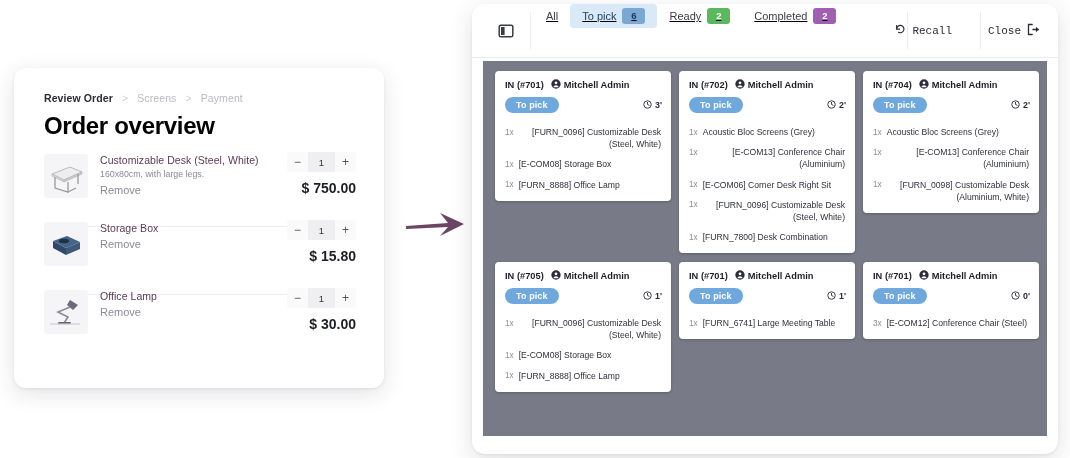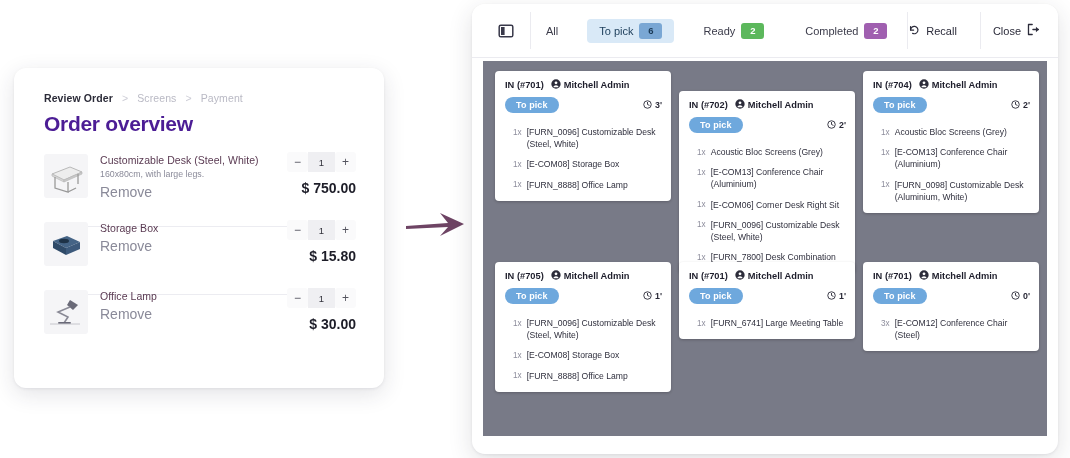--- a/index.html
+++ b/index.html
@@ -18,21 +18,21 @@
   }
   #breadcrumb{
     position:absolute;left:30px;top:24px;
     font-size:10.5px;letter-spacing:.1px;white-space:nowrap;
   }
   #breadcrumb .crumb-active{color:#2b2b38;font-weight:700;}
   #breadcrumb .crumb{color:#b9b9c4;font-weight:400;}
   #breadcrumb .crumb-sep{color:#cdcdd6;margin:0 6px;font-weight:400;}
   #order-title{
     position:absolute;left:30px;top:44px;
-    font-size:21px;font-weight:700;color:#4c1d95;letter-spacing:-.3px;
+    font-size:24px;font-weight:700;color:#000000;letter-spacing:-.3px;
   }
   .line{
     position:absolute;left:30px;width:310px;height:1px;background:#ececf1;
   }
   .prod-row{position:absolute;left:30px;width:312px;height:56px;}
   .thumb{
     position:absolute;left:0;top:0;width:44px;height:44px;
     background:#f5f5f7;border-radius:3px;overflow:hidden;
   }
   .thumb svg{display:block;}
@@ -40,21 +40,21 @@
     position:absolute;left:56px;top:0;
     font-size:10.5px;font-weight:400;color:#5a3a52;letter-spacing:.05px;
     white-space:nowrap;
   }
   .pdesc{
     position:absolute;left:56px;top:15px;
     font-size:8.8px;color:#8a8a99;font-weight:400;white-space:nowrap;
   }
   .premove{
     position:absolute;left:56px;
-    font-size:14px;color:#8a8a99;font-weight:400;white-space:nowrap;
+    font-size:11px;color:#8a8a99;font-weight:400;white-space:nowrap;
   }
   .qtybox{
     position:absolute;right:0;top:-2px;
     display:flex;align-items:center;height:20px;
   }
   .qbtn{
     width:21px;height:20px;display:flex;align-items:center;justify-content:center;
     font-size:12px;color:#55555f;background:#fafafb;
     border-radius:3px;user-select:none;
   }
@@ -79,40 +79,40 @@
     background:#ffffff;border-radius:13px 13px 0 0;
     border-bottom:1px solid #ebebf0;
   }
   #sidebar-toggle{
     position:absolute;left:23px;top:16px;width:22px;height:22px;
     display:flex;align-items:center;justify-content:center;
   }
   .hdr-div{position:absolute;top:8px;width:1px;height:37px;background:#ebebf0;}
   #tabs{
     position:absolute;left:62px;top:0;height:53px;
-    display:flex;align-items:center;gap:17px;
+    display:flex;align-items:flex-start;gap:0;text-decoration:underline;
   }
   .tab{
     display:flex;align-items:center;gap:6px;
     height:24px;padding:0 12px;border-radius:4px;
     font-size:11px;color:#3b3b4a;font-weight:400;white-space:nowrap;
   }
   .tab.active{background:#d9e9f7;color:#1c3d5a;}
   .badge{
     display:inline-flex;align-items:center;justify-content:center;
     min-width:15px;height:16px;padding:0 4px;border-radius:3px;
     font-size:9.5px;font-weight:700;color:#fff;line-height:1;
   }
   #hdr-right{
     position:absolute;right:0;top:0;height:53px;display:flex;align-items:center;
   }
   .hdr-btn{
     display:flex;align-items:center;gap:6px;
     font-size:11px;color:#2b2b3a;font-weight:400;white-space:nowrap;
-    padding:0 18px;height:53px;
+    padding:0 18px;height:53px;font-family:Liberation Mono, monospace;
   }
   #board{
     position:absolute;left:11px;top:57px;width:564px;height:375px;
     background:#787a87;
   }
   .card{
     position:absolute;background:#ffffff;border-radius:4px;
     box-shadow:0 1px 3px rgba(0,0,0,.22);
     overflow:hidden;
   }
@@ -127,21 +127,21 @@
     padding:0 9px 7px 10px;
   }
   .pill{
     background:#6ea8dd;color:#ffffff;border-radius:10px;
     padding:3px 11px;font-size:9px;font-weight:700;letter-spacing:.1px;
   }
   .clock{
     display:flex;align-items:center;gap:3px;
     font-size:8.8px;color:#2a2a38;font-weight:700;
   }
-  .card-lines{padding:2px 0 6px 8px;}
+  .card-lines{padding:2px 0 6px 0;text-align:right;}
   .cl{
     display:flex;gap:5px;
     padding:4px 10px 4px 10px;
     font-size:8.6px;color:#3a3a49;line-height:1.42;
   }
   .cl .q{color:#8d8d9c;flex:0 0 auto;font-size:8.2px;padding-top:.5px;}
   .cl .t{color:#2f2f3d;}
 </style>
 </head>
 <body>
@@ -321,21 +321,21 @@
             <span class="q">1x</span>
             <span class="t">[E-COM08] Storage Box</span>
           </div>
         <div class="cl">
             <span class="q">1x</span>
             <span class="t">[FURN_8888] Office Lamp</span>
           </div>
       </div>
     </div>
 
-    <div class="card" style="left:196px;top:10px;width:176px;margin-top:20px;">
+    <div class="card" style="left:196px;top:10px;width:176px;">
       <div class="card-head">
         <span>IN (#702)</span>
         <span class="user">
           <span>
             <svg width="10" height="10" viewBox="0 0 12 12">
                 <circle cx="6" cy="6" r="5.6" fill="#2c2c3a"></circle>
                 <circle cx="6" cy="4.6" r="1.7" fill="#fff"></circle>
                 <path d="M2.6,10 A3.6,3.6 0 0 1 9.4,10 Z" fill="#fff"></path>
               </svg>
           </span>

